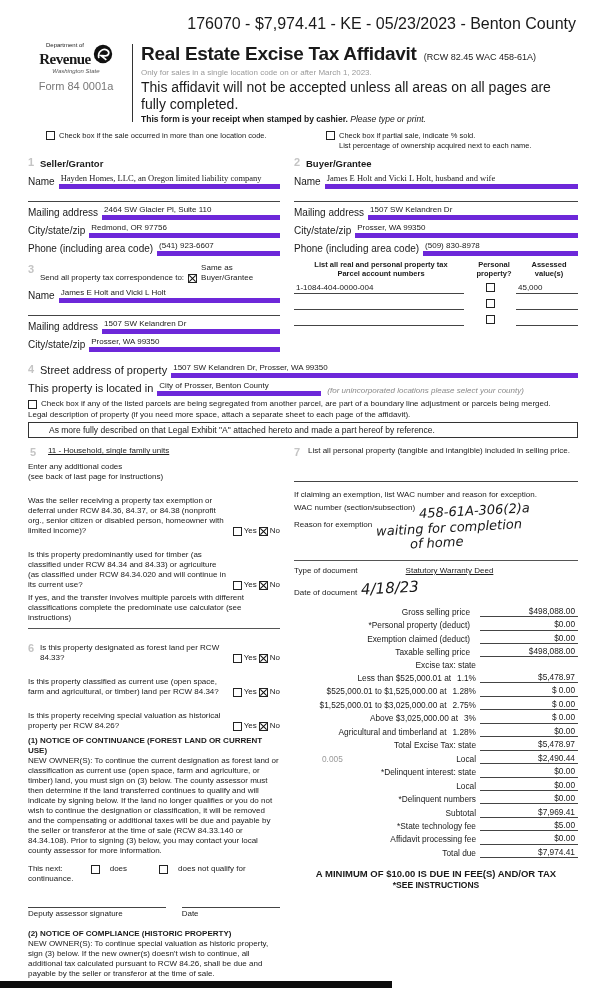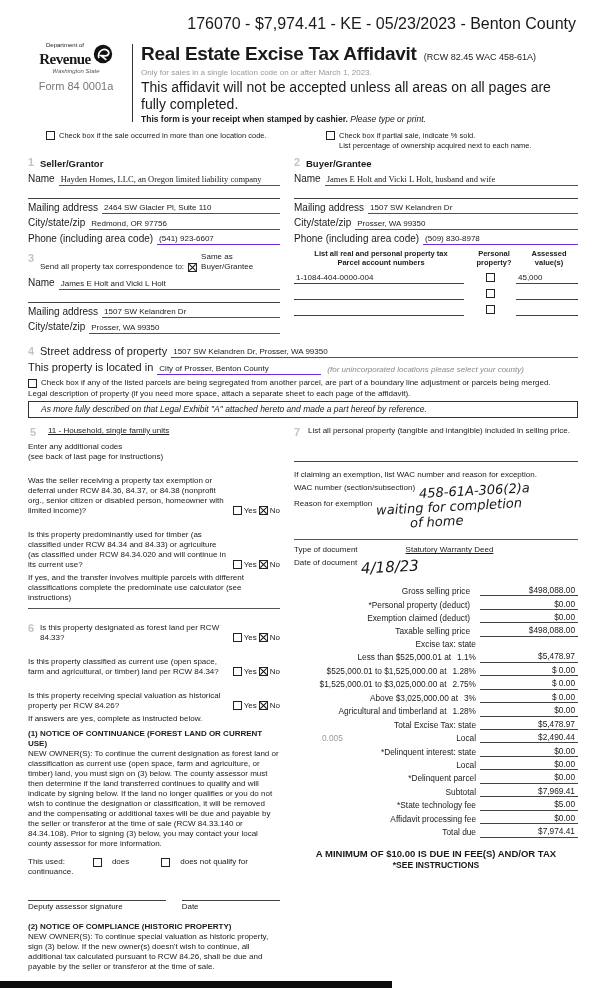--- a/index.html
+++ b/index.html
@@ -32,33 +32,33 @@
   .cb.checked::before{transform:rotate(45deg);}
   .cb.checked::after{transform:rotate(-45deg);}
   
   .cols{display:flex;gap:14px;}
   .col-l{width:252px;flex:none;}
   .col-r{flex:1;}
   .sec-head{font-weight:bold;font-size:9.5px;margin:2px 0 2px 12px;position:relative;}
   .sec-num{position:absolute;left:-12px;top:-2px;color:#c4c4c4;font-size:11px;font-weight:bold;}
   .frow{display:flex;align-items:flex-end;margin-top:3px;}
   .frow .lbl{white-space:nowrap;padding-right:4px;}
-  .fill{flex:1;border-bottom:1px solid #6d28d9;min-height:10px;padding:0 2px;}
+  .fill{flex:1;border-bottom:5px solid #6d28d9;min-height:10px;padding:0 2px;}
   .serif{font-family:"Liberation Serif",serif;font-size:8.5px;}
   .blankline{border-bottom:1px solid #444;height:9px;margin-top:3px;}
   .big{font-size:10px;}
   
   .ptable-head{display:flex;font-weight:bold;text-align:center;margin-top:4px;font-size:7.5px;}
   .ptable-head .c1{flex:1;} .ptable-head .c2{width:52px;flex:none;} .ptable-head .c3{width:58px;flex:none;}
   .prow{display:flex;align-items:flex-end;margin-top:5px;}
   .prow .c1{flex:1;border-bottom:1px solid #444;min-height:9px;padding:0 2px;}
   .prow .c2{width:52px;flex:none;text-align:center;}
   .prow .c3{width:58px;flex:none;border-bottom:1px solid #444;min-height:9px;padding:0 2px;}
   .note-it{font-style:italic;color:#8a8a8a;}
-  .legal-box{border:1px solid #333;padding:2px 12px;margin-top:2px;font-size:8.5px;font-style:italic;}
+  .legal-box{border:1px solid #333;padding:2px 20px;margin-top:2px;font-size:8.5px;}
   
   .q{display:flex;margin-top:14px;}
   .q .qt{flex:1;padding-right:4px;}
   .yn{white-space:nowrap;display:flex;gap:2px;align-items:center;flex:none;align-self:flex-end;}
   .hr{border-bottom:1px solid #555;margin:5px 0;}
   .ntitle{font-weight:bold;margin-top:5px;}
   .center{text-align:center;}
   .sig2{display:flex;gap:16px;margin-top:12px;}
   .sig2 .s{flex:1;}
   .sig2 .line{border-bottom:1px solid #444;height:9px;}
@@ -297,26 +297,25 @@
       <div class="q">
           <span class="qt">Is this property receiving special valuation as historical property per RCW 84.26?</span>
         <span class="yn">
             <span class="cb"></span>
             <span>Yes</span>
             <span class="cb checked"></span>
             <span>No</span>
           </span>
         </div>
 
-      <div style="margin-top:3px;">If answers are yes, complete as instructed below.</div>
       <div class="ntitle">(1) NOTICE OF CONTINUANCE (FOREST LAND OR CURRENT USE)</div>
       <div>NEW OWNER(S): To continue the current designation as forest land or classification as current use (open space, farm and agriculture, or timber) land, you must sign on (3) below. The county assessor must then determine if the land transferred continues to qualify and will indicate by signing below. If the land no longer qualifies or you do not wish to continue the designation or classification, it will be removed and the compensating or additional taxes will be due and payable by the seller or transferor at the time of sale (RCW 84.33.140 or 84.34.108). Prior to signing (3) below, you may contact your local county assessor for more information.</div>
 
       <div class="frow" style="margin-top:8px;gap:10px;">
-        <span>This used:</span>
+        <span>This next:</span>
         <span class="cb" style="margin-left:18px;"></span>
         <span>does</span>
         <span class="cb" style="margin-left:22px;"></span>
         <span>does not qualify for</span>
       </div>
       <div>continuance.</div>
 
       <div class="sig2" style="margin-top:14px;">
         <div class="s" style="flex:1.4;">
             <div class="line"></div>
@@ -373,21 +372,21 @@
           <div class="hand hand-lg rot" style="padding-left:34px;">of home</div>
         </span>
       </div>
 
       <div class="hr" style="margin-top:8px;"></div>
 
       <div class="frow">
         <span class="lbl">Type of document</span>
         <span style="text-decoration:underline;padding-left:44px;">Statutory Warranty Deed</span>
       </div>
-      <div class="frow" style="align-items:flex-start;">
+      <div class="frow" style="align-items:flex-end;">
         <span class="lbl">Date of document</span>
         <span class="hand hand-lg rot" style="font-size:15px;">4/18/23</span>
       </div>
 
       <div style="margin-top:8px;">
         <div class="trow">
             <span class="tcell"><span>Gross selling price</span><b class="trate"></b></span>
             <span class="tamt">$498,088.00</span>
           </div>
         <div class="trow">
@@ -436,21 +435,21 @@
           </div>
         <div class="trow">
             <span class="tcell"><span>*Delinquent interest: state</span></span>
             <span class="tamt">$0.00</span>
           </div>
         <div class="trow">
             <span class="tcell"><span>Local</span></span>
             <span class="tamt">$0.00</span>
           </div>
         <div class="trow">
-            <span class="tcell"><span>*Delinquent parcel</span></span>
+            <span class="tcell"><span>*Delinquent numbers</span></span>
             <span class="tamt">$0.00</span>
           </div>
         <div class="trow">
             <span class="tcell"><span>Subtotal</span></span>
             <span class="tamt">$7,969.41</span>
           </div>
         <div class="trow">
             <span class="tcell"><span>*State technology fee</span></span>
             <span class="tamt">$5.00</span>
           </div>

